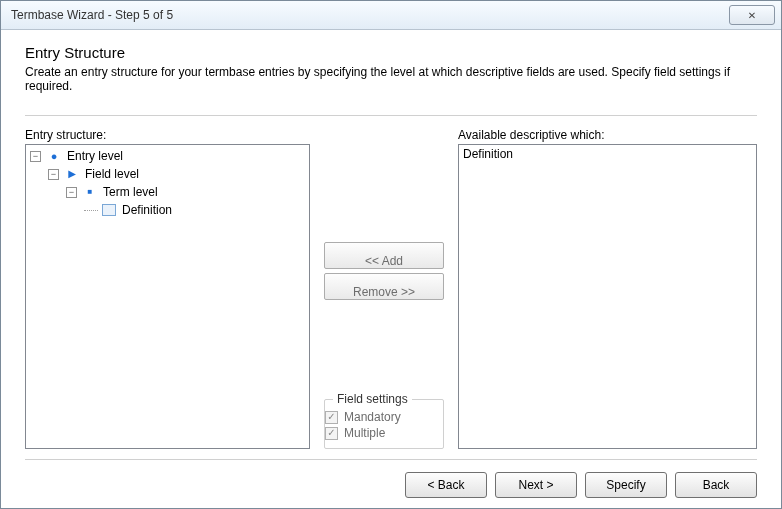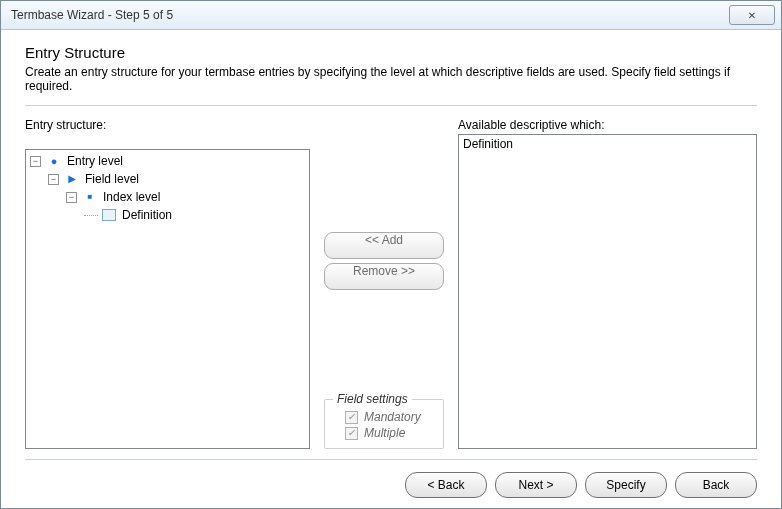--- a/index.html
+++ b/index.html
@@ -52,21 +52,21 @@
     display: flex;
     flex-direction: column;
     box-sizing: border-box;
   }
   .heading {
     font-size: 15px;
     font-weight: normal;
     margin-bottom: 4px;
   }
   .subtext {
-    margin-bottom: 12px;
+    margin-bottom: 22px;
   }
   hr.sep {
     border: none;
     border-top: 1px solid #d0d0d0;
     margin: 0 0 12px 0;
   }
   hr.sep2 {
     border: none;
     border-top: 1px solid #d0d0d0;
     margin: 10px 0 8px 0;
@@ -74,21 +74,21 @@
   .cols {
     display: flex;
     gap: 14px;
     flex: 1;
     min-height: 0;
   }
   .col-left, .col-right {
     display: flex;
     flex-direction: column;
   }
-  .col-left { width: 285px; gap: 15px; }
+  .col-left { width: 285px; }
   .col-mid {
     width: 120px;
     display: flex;
     flex-direction: column;
     align-items: stretch;
   }
   .col-right { flex: 1; }
   .col-label { margin-bottom: 2px; }
   .listbox {
     border: 1px solid #828790;
@@ -97,36 +97,35 @@
     height: 300px;
     padding: 2px 4px;
     box-sizing: border-box;
     overflow: auto;
   }
   .col-right .listbox { padding: 2px 4px; }
   .mid-spacer-top { height: 114px; }
   .wbtn {
     height: 25px;
     border: 1px solid #acacac;
-    border-radius: 9px;
+    border-radius: 2px;
     background: linear-gradient(#fdfdfd,#e9e9e9);
     color: #6d6d6d;
     margin-bottom: 4px;
     display: flex;
-    align-items: flex-start;
+    align-items: flex-end;
     justify-content: center;
     cursor: default;
   }
   .fieldset {
     margin-top: auto;
     border: 1px solid #d0d0d0;
     border-radius: 2px;
-    padding: 8px 8px 6px 20px;
+    padding: 8px 8px 6px 0;
     position: relative;
-    font-style: italic;
   }
   .fieldset .legend {
     position: absolute;
     top: -8px;
     left: 8px;
     background: #fff;
     padding: 0 4px;
     color: #333;
   }
   .chk-row {
@@ -194,21 +193,21 @@
   }
   .footer-btns {
     display:flex;
     justify-content:flex-end;
     gap:8px;
     padding-top:4px;
   }
   .btn {
     width:80px; height:24px;
     border:1px solid #707070;
-    border-radius:12px;
+    border-radius:3px;
     background:linear-gradient(#fdfdfd,#e3e3e3);
     display:flex; align-items:center; justify-content:center;
     cursor:default;
   }
 </style>
 </head>
 <body>
 
 <div class="window">
 
@@ -241,21 +240,21 @@
             <span class="toggle">−</span>
             <span class="node-icon ico-index">▶</span>
             <span>Field level</span>
           </div>
 
           <div class="tree-row">
             <span class="indent"></span>
               <span class="indent"></span>
             <span class="toggle">−</span>
             <span class="node-icon ico-term">■</span>
-            <span>Index level</span>
+            <span>Term level</span>
           </div>
 
           <div class="tree-row">
             <span class="indent"></span>
               <span class="indent"></span>
               <span class="indent"></span>
             <span class="dots"></span>
             <span class="node-icon">
                 <span class="ico-def"></span>
               </span>

